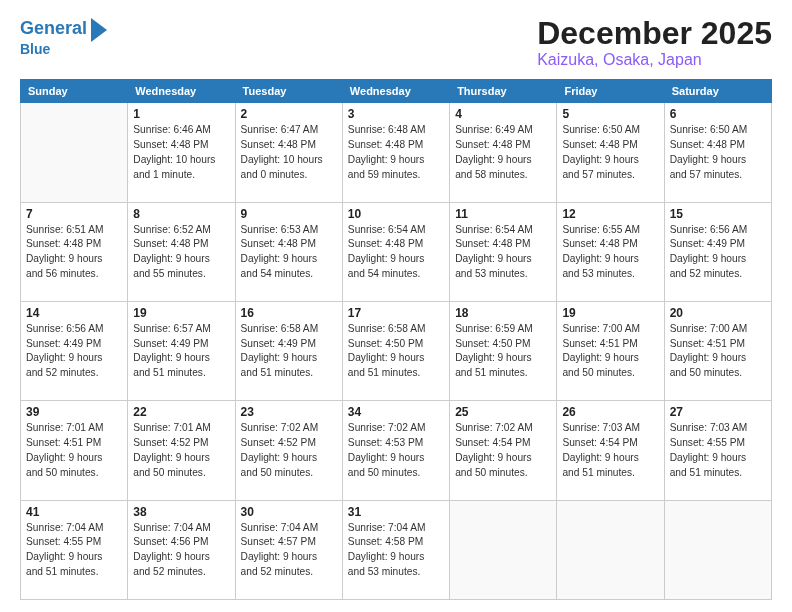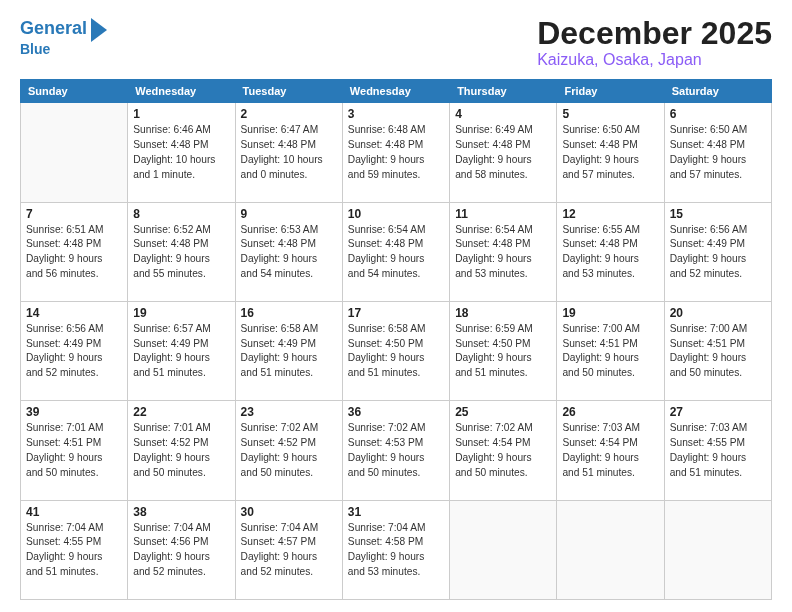--- a/index.html
+++ b/index.html
@@ -223,21 +223,21 @@
           </td>
           <td>
             <div class="day-num">22</div>
             <div class="day-info">Sunrise: 7:01 AM<br>Sunset: 4:52 PM<br>Daylight: 9 hours<br>and 50 minutes.</div>
           </td>
           <td>
             <div class="day-num">23</div>
             <div class="day-info">Sunrise: 7:02 AM<br>Sunset: 4:52 PM<br>Daylight: 9 hours<br>and 50 minutes.</div>
           </td>
           <td>
-            <div class="day-num">36</div>
+            <div class="day-num">34</div>
             <div class="day-info">Sunrise: 7:02 AM<br>Sunset: 4:53 PM<br>Daylight: 9 hours<br>and 50 minutes.</div>
           </td>
           <td>
             <div class="day-num">25</div>
             <div class="day-info">Sunrise: 7:02 AM<br>Sunset: 4:54 PM<br>Daylight: 9 hours<br>and 50 minutes.</div>
           </td>
           <td>
             <div class="day-num">26</div>
             <div class="day-info">Sunrise: 7:03 AM<br>Sunset: 4:54 PM<br>Daylight: 9 hours<br>and 51 minutes.</div>
           </td>

